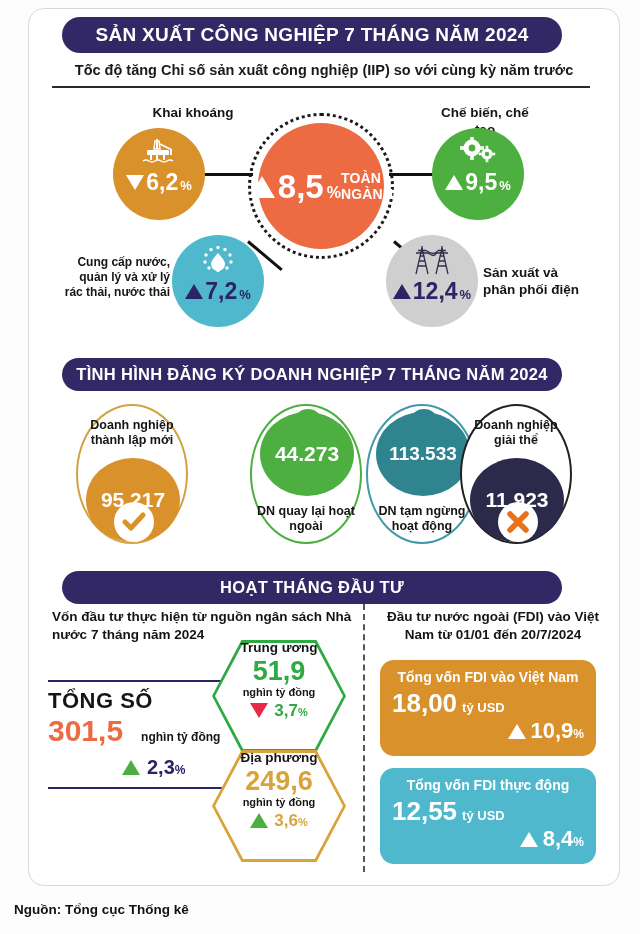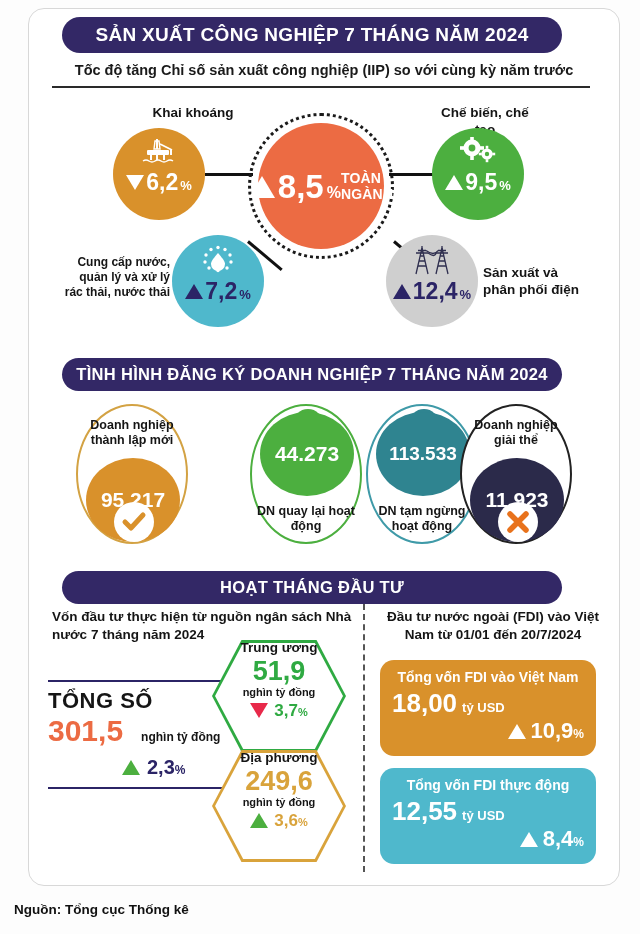--- a/index.html
+++ b/index.html
@@ -369,21 +369,21 @@
 
     <div class="oval" id="oval-ret">
       <div class="badge">
         <svg width="34" height="34" viewBox="0 0 34 34">
           <circle cx="17" cy="17" r="15" fill="#4caf3f"></circle>
           <path d="M22 11 a8 8 0 1 0 2 7" stroke="#fff" stroke-width="3.4" fill="none" stroke-linecap="round"></path>
           <path d="M10 9 L13 17 L21 14 Z" fill="#fff"></path>
         </svg>
       </div>
       <div class="inner">44.273</div>
-      <div class="otext">DN quay lại hoạt động</div>
+      <div class="otext">DN quay lại hoạt ngoài</div>
     </div>
 
     <div class="oval" id="oval-pause">
       <div class="badge">
         <svg width="34" height="34" viewBox="0 0 34 34">
           <circle cx="17" cy="17" r="15" fill="#2f8490"></circle>
           <rect x="10" y="9" width="5.5" height="16" fill="#8fd2dc"></rect>
           <rect x="18.5" y="9" width="5.5" height="16" fill="#8fd2dc"></rect>
         </svg>
       </div>

